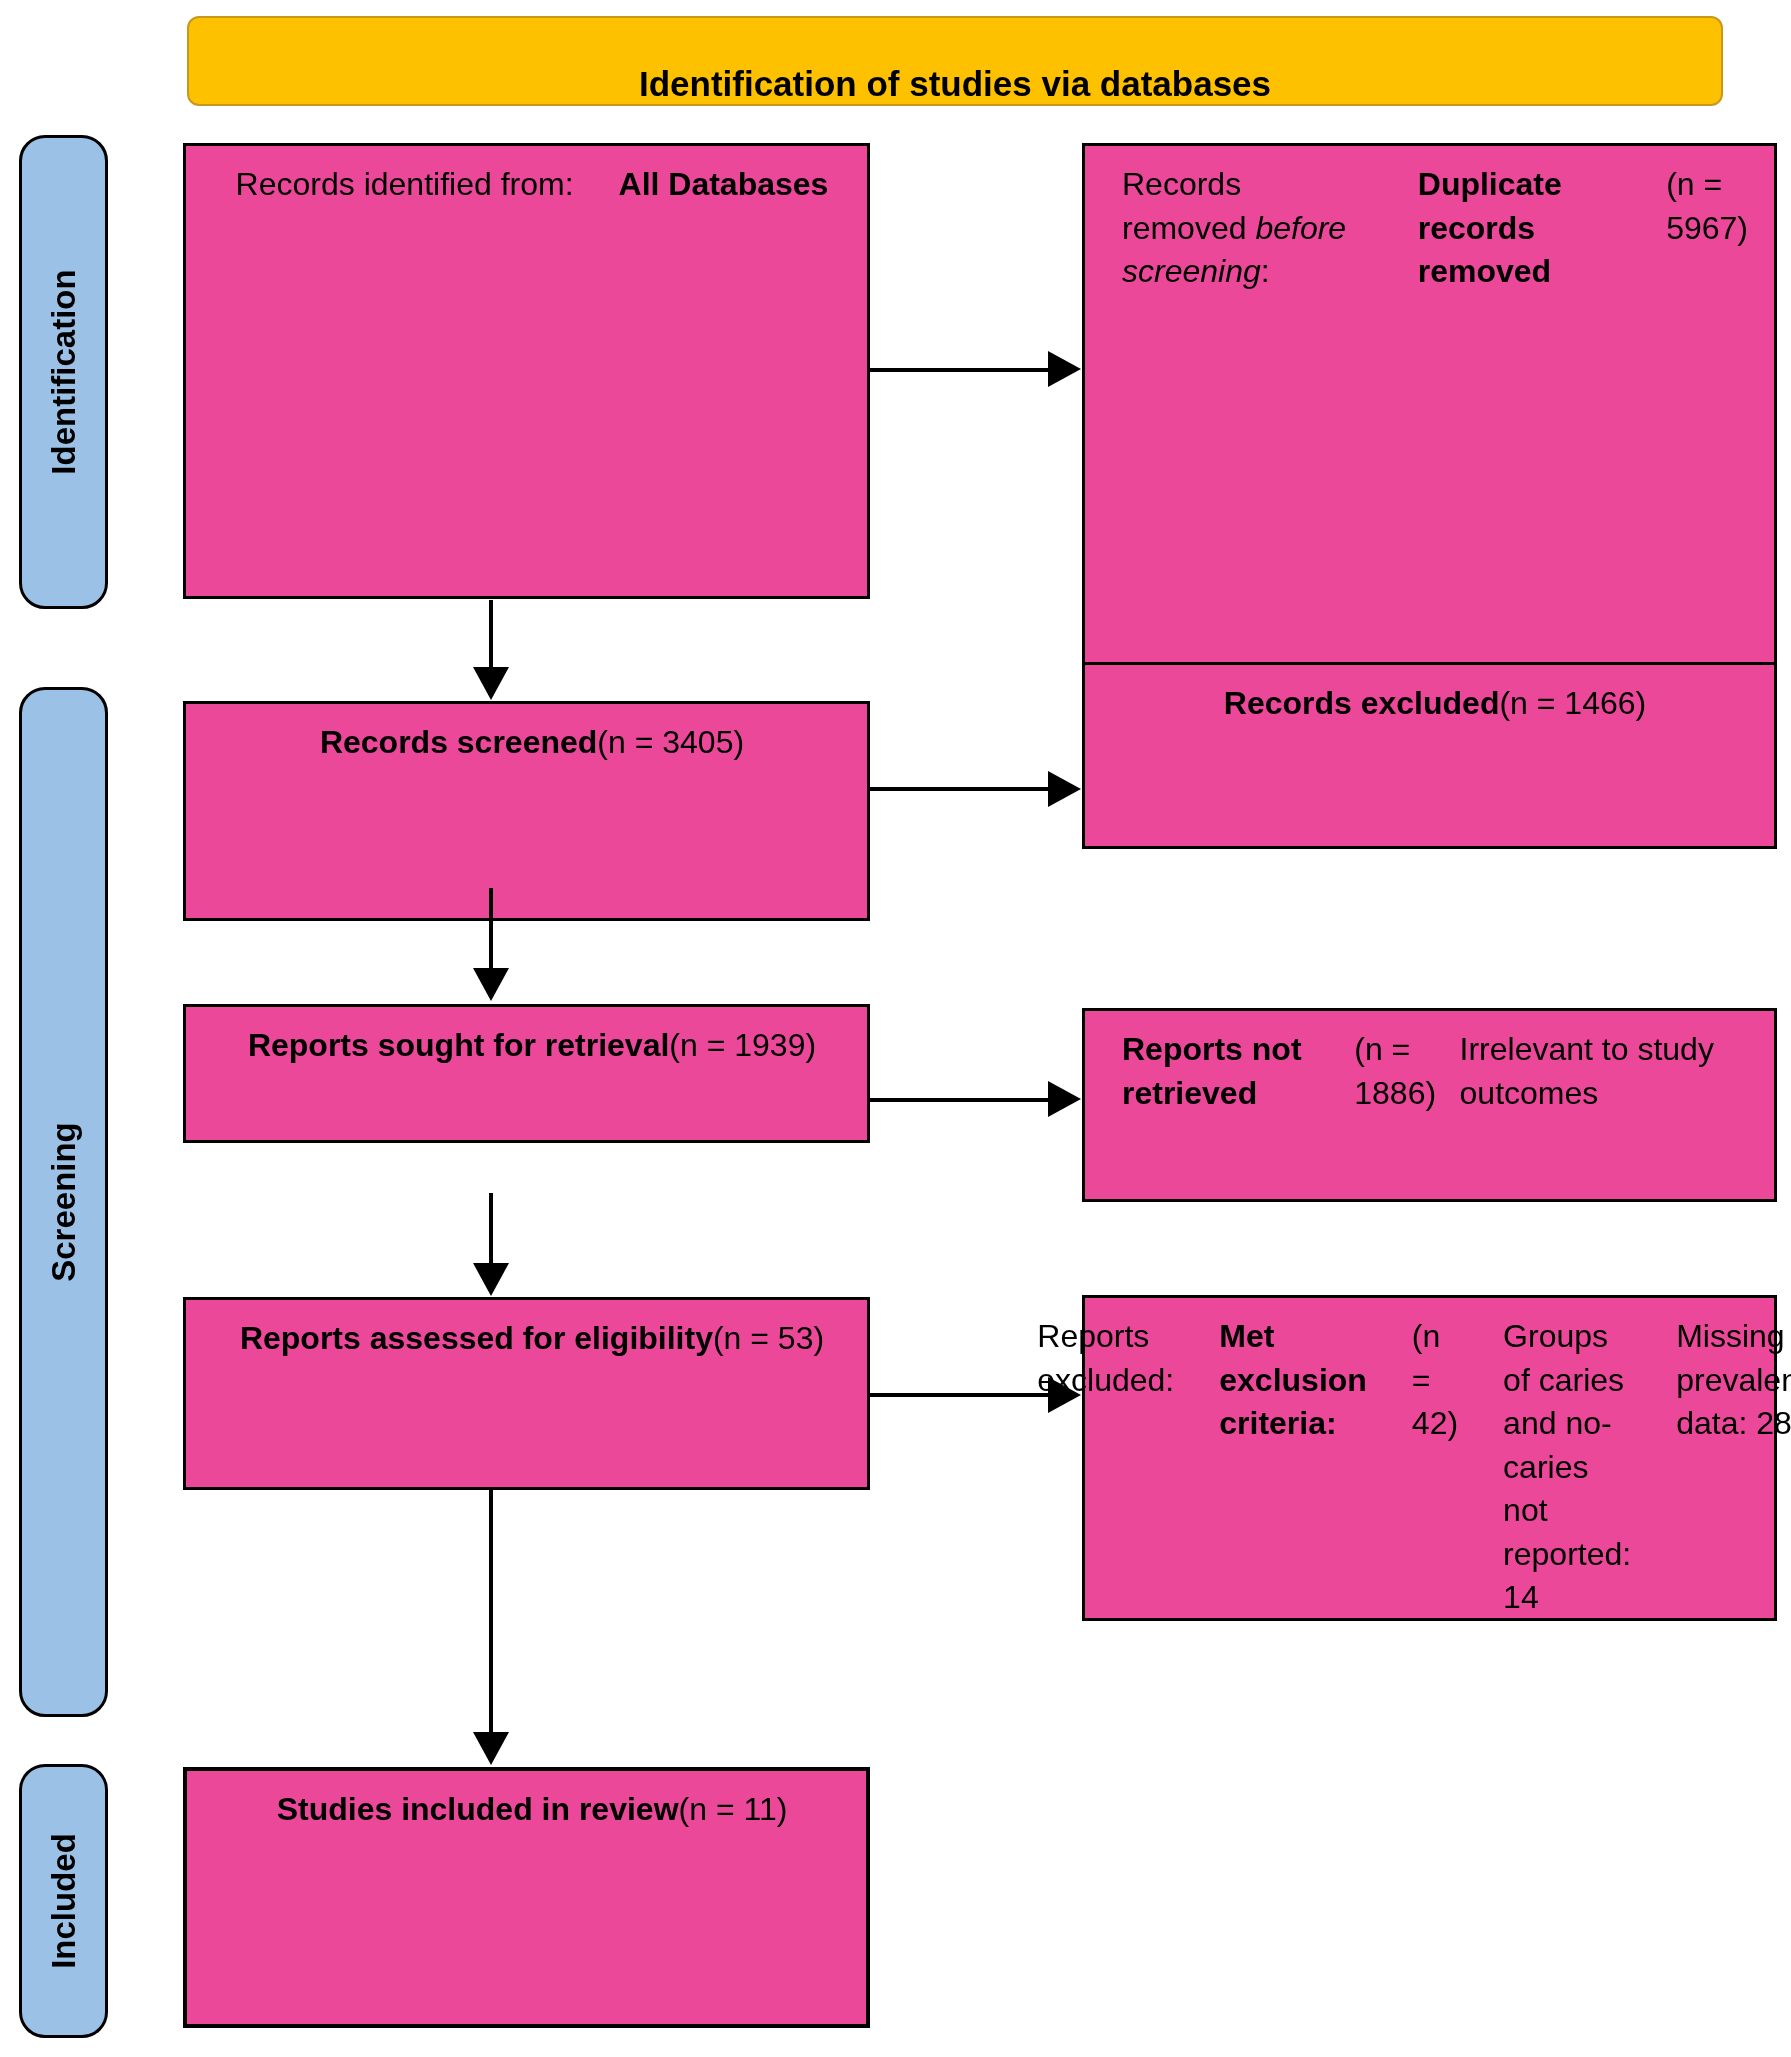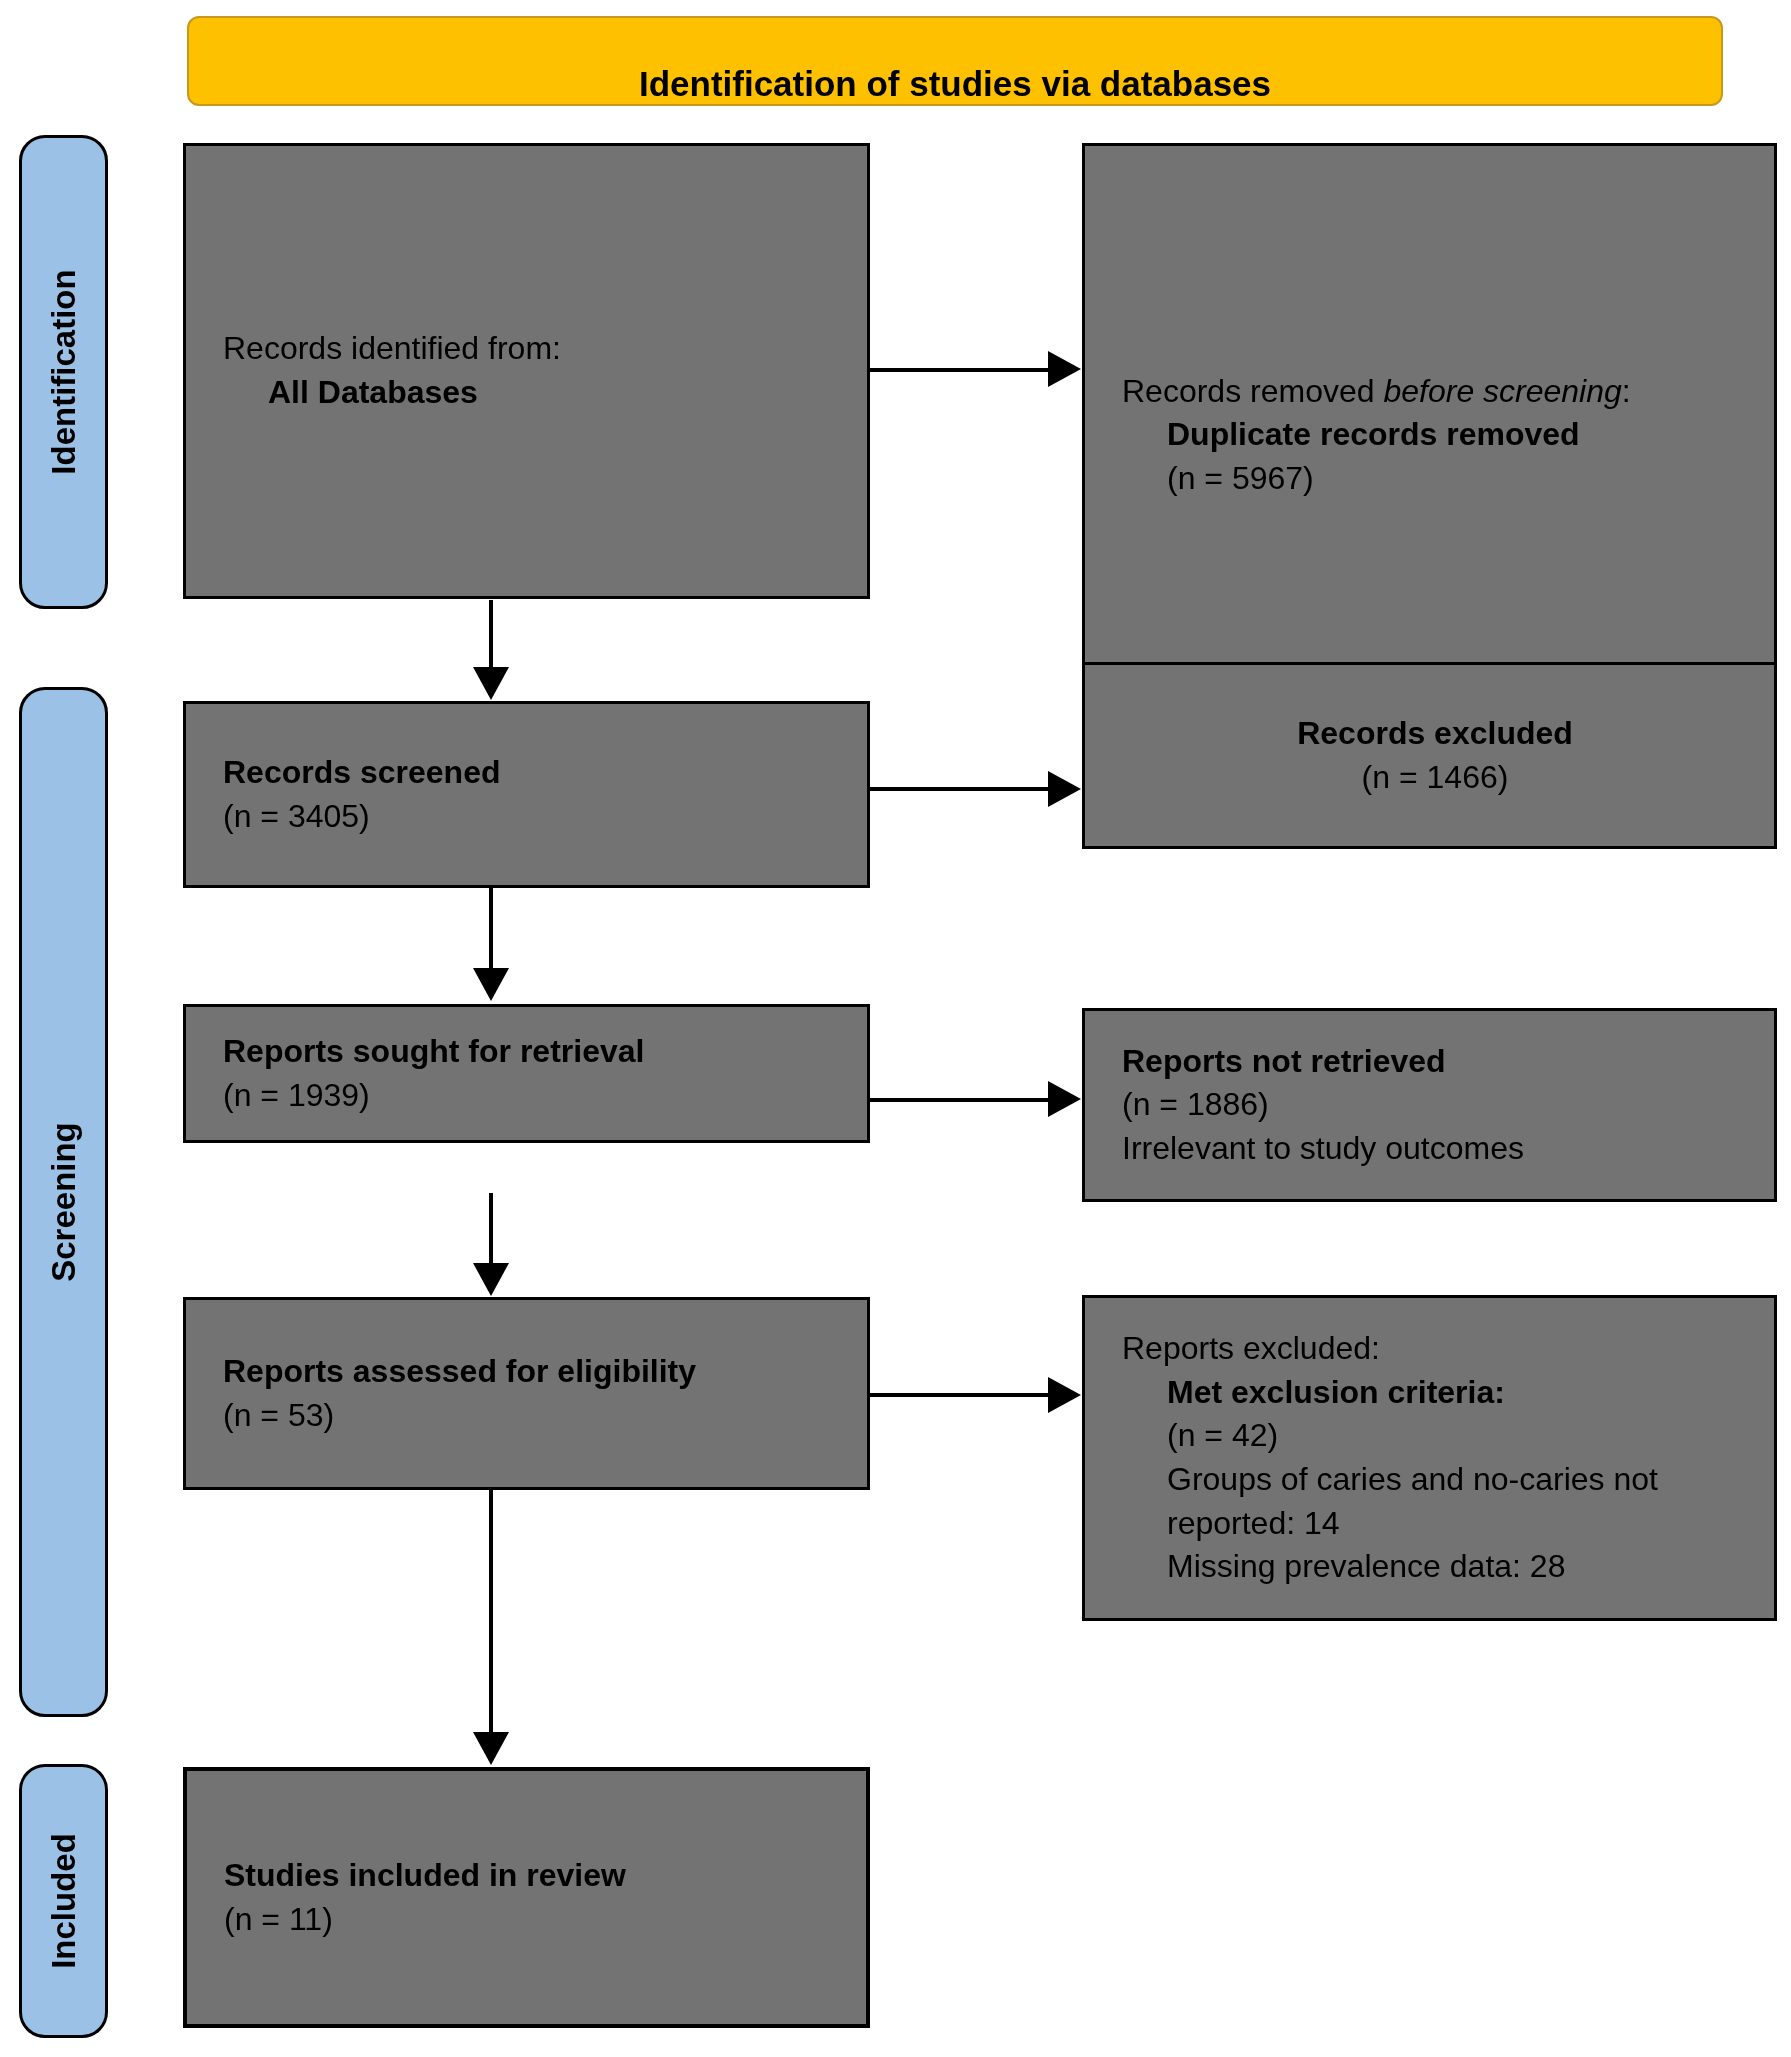--- a/index.html
+++ b/index.html
@@ -40,32 +40,32 @@
     white-space: nowrap;
     font-size: 33px; font-weight: bold;
   }
   .stage-identification { top: 135px; height: 474px; }
   .stage-screening      { top: 687px; height: 1030px; }
   .stage-included       { top: 1764px; height: 274px; }
 
   
   .box {
     position: absolute;
-    background: #737373;
+    background: #ec4899;
     border: 3.5px solid #000000;
     box-sizing: border-box;
-    display: flex; flex-direction: column; justify-content: center;
+    display: flex; flex-direction: row; justify-content: center;
     padding: 17.4px 26px 17.4px 37px;
     font-size: 32px; line-height: 1.36;
   }
   .col-left  { left: 183px;  width: 687px; }
   .col-right { left: 1082px; width: 695px; }
   .box-identified       { top: 143px;  height: 456px; }
   .box-removed          { top: 143px;  height: 584px; }
-  .box-screened         { top: 701px;  height: 187px; }
+  .box-screened         { top: 701px;  height: 220px; }
   .box-rec-excluded     { top: 662px;  height: 187px; text-align: center; }
   .box-sought           { top: 1004px; height: 139px; }
   .box-not-retrieved    { top: 1008px; height: 194px; }
   .box-assessed         { top: 1297px; height: 193px; }
   .box-rep-excluded     { top: 1295px; height: 326px; }
   .box-included         { top: 1767px; height: 261px; border-width: 4.3px; }
 
   .b { font-weight: bold; }
   .i { font-style: italic; }
   .indent { padding-left: 45px; }

